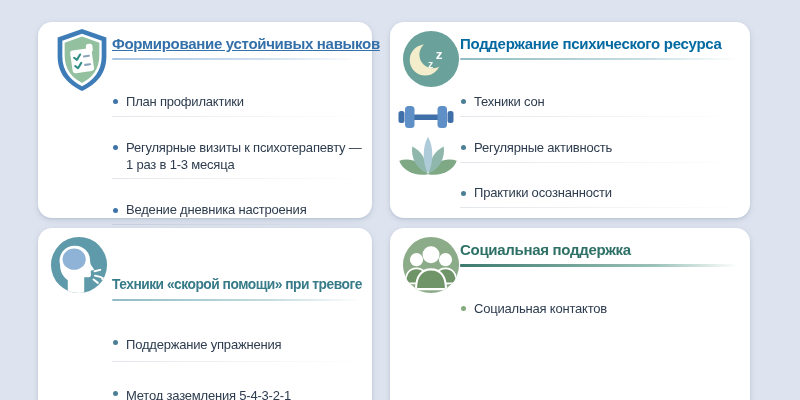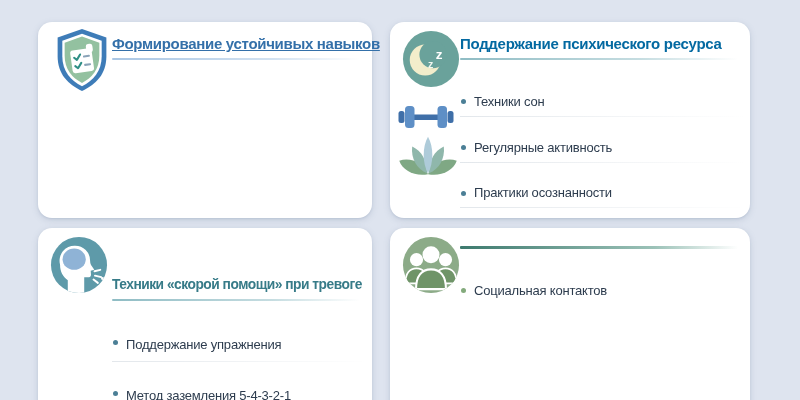--- a/index.html
+++ b/index.html
@@ -78,20 +78,27 @@
           <path d="M24 31.5 l2.6 2.6 4.2-5.2" stroke="#2f8f86" stroke-width="2.2" fill="none" stroke-linecap="round" stroke-linejoin="round"></path>
           <rect x="33.5" y="30.5" width="7.5" height="2.2" rx="1.1" fill="#8aa3b8"></rect>
           <path d="M24 40.5 l2.6 2.6 4.2-5.2" stroke="#2f8f86" stroke-width="2.2" fill="none" stroke-linecap="round" stroke-linejoin="round"></path>
           <rect x="33.5" y="39.5" width="7.5" height="2.2" rx="1.1" fill="#8aa3b8"></rect>
         </g>
       </svg>
     </div>
     <div class="content">
       <h2 class="card-title">Формирование устойчивых навыков</h2>
       <div class="title-rule"></div>
+      <ul class="bullets">
+        <li>План профилактики</li>
+        <li>Регулярные визиты к психотерапевту —
+1 раз в 1-3 месяца</li>
+        <li>Ведение дневника настроения</li>
+        <li>Отслеживание ранних признаков ухудшения</li>
+      </ul>
     </div>
   </div>
 
   <div class="card card2">
     <div class="hicon">
       <svg viewBox="0 0 60 60" width="58" height="58">
         <circle cx="30" cy="30" r="29" fill="#6aa29b"></circle>
         <circle cx="24" cy="31" r="16" fill="#f3edcb"></circle>
         <circle cx="32" cy="25.5" r="14" fill="#6aa29b"></circle>
         <text x="27" y="39" font-size="11" font-weight="bold" fill="#f2f7f0" font-family="Liberation Sans, sans-serif">z</text>
@@ -173,20 +180,21 @@
           <circle cx="15" cy="24.5" r="6.8" fill="#ffffff"></circle>
           <circle cx="45" cy="24.5" r="6.8" fill="#ffffff"></circle>
           <path d="M3.5 49 c0 -10.5 4.8 -15.5 11.5 -15.5 c6.7 0 11.5 5 11.5 15.5 z" fill="#6f9468" stroke="#ffffff" stroke-width="2"></path>
           <path d="M33.5 49 c0 -10.5 4.8 -15.5 11.5 -15.5 c6.7 0 11.5 5 11.5 15.5 z" fill="#6f9468" stroke="#ffffff" stroke-width="2"></path>
           <circle cx="30" cy="19.5" r="8.8" fill="#ffffff"></circle>
           <path d="M14.5 55 c0 -14 6.3 -20.5 15.5 -20.5 c9.2 0 15.5 6.5 15.5 20.5 z" fill="#6f9468" stroke="#ffffff" stroke-width="2.2"></path>
         </g>
       </svg>
     </div>
     <div class="content">
+      <h2 class="card-title">Социальная поддержка</h2>
       <div class="title-rule"></div>
       <ul class="bullets">
         <li>Социальная контактов</li>
       </ul>
     </div>
   </div>
 
 </div>
 
 </body></html>

